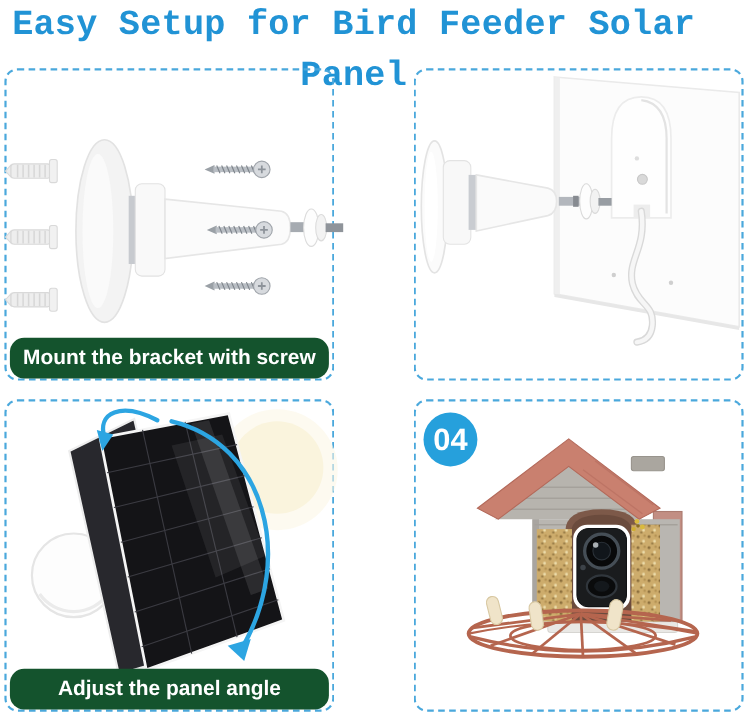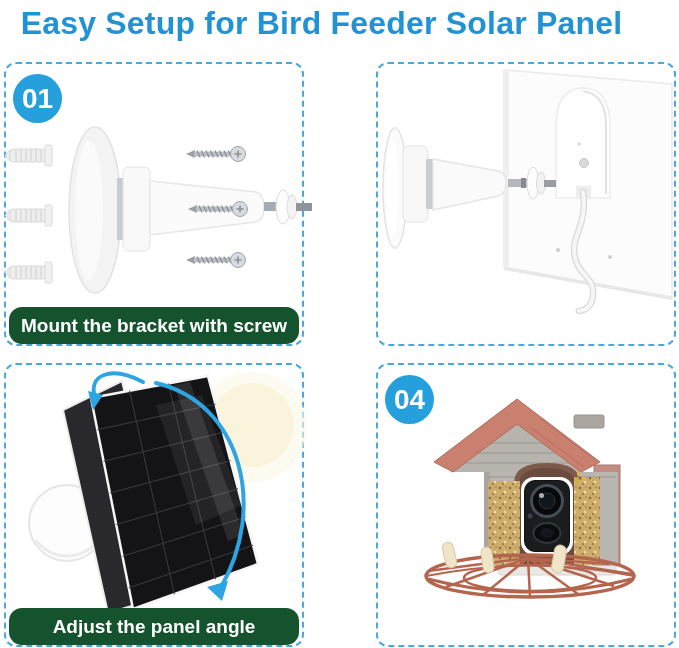--- a/index.html
+++ b/index.html
@@ -1,19 +1,19 @@
 <!DOCTYPE html>
 <html><head>
 <meta charset="utf-8">
 <style>
   html,body{margin:0;padding:0;background:#ffffff;}
   .canvas{position:relative;width:679px;height:648px;background:#fff;
           font-family:"Liberation Sans",sans-serif;overflow:hidden;}
   .title{position:absolute;top:0;left:0;width:643px;text-align:center;margin:0;
-         font-size:32px;line-height:46px;font-weight:700;color:#2193d5;letter-spacing:.2px;}
+         font-size:32px;line-height:46px;font-weight:700;color:#2193d5;letter-spacing:.2px;font-family:Liberation Mono, monospace;}
   .panel{position:absolute;width:300px;height:284px;border:2px dashed #4aa8dc;
          border-radius:12px;box-sizing:border-box;}
   #p1{left:4px;top:62px;}
   #p2{left:376px;top:62px;}
   #p3{left:4px;top:363px;}
   #p4{left:376px;top:363px;text-decoration:underline;}
   .badge{position:absolute;top:10px;left:7px;width:49px;height:49px;border-radius:50%;
          background:#26a0dc;color:#fff;font-weight:700;font-size:28px;z-index:3;
          display:flex;align-items:center;justify-content:center;}
   .caption{position:absolute;left:3px;right:3px;bottom:0px;height:37px;border-radius:13px;
@@ -22,21 +22,20 @@
   .illus{position:absolute;left:0;top:0;z-index:1;overflow:visible;}
 </style>
 </head>
 <body>
 
 <div class="canvas">
 
   <h1 class="title">Easy Setup for Bird Feeder Solar Panel</h1>
 
   <section class="panel" id="p1">
-    <div class="badge">01</div>
     <svg class="illus" width="308" height="245" viewBox="0 0 308 245">
       <defs>
         <g id="a-anchor">
           <polygon points="-5,11.5 0,6 0,17" fill="#ededed" stroke="#d9d9d9" stroke-width="1"></polygon>
           <rect x="0" y="5" width="36" height="13" rx="3" fill="#eeeeee" stroke="#d9d9d9"></rect>
           <g stroke="#d7d7d7" stroke-width="1.4">
             <line x1="6" y1="5.7" x2="6" y2="17.3"></line>
               <line x1="11" y1="5.7" x2="11" y2="17.3"></line>
             <line x1="16" y1="5.7" x2="16" y2="17.3"></line>
               <line x1="21" y1="5.7" x2="21" y2="17.3"></line>

